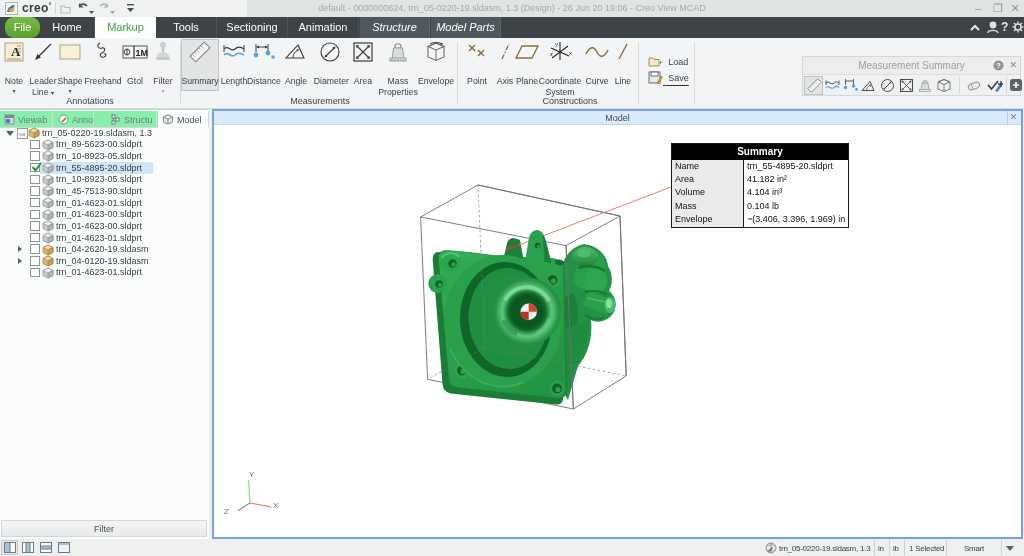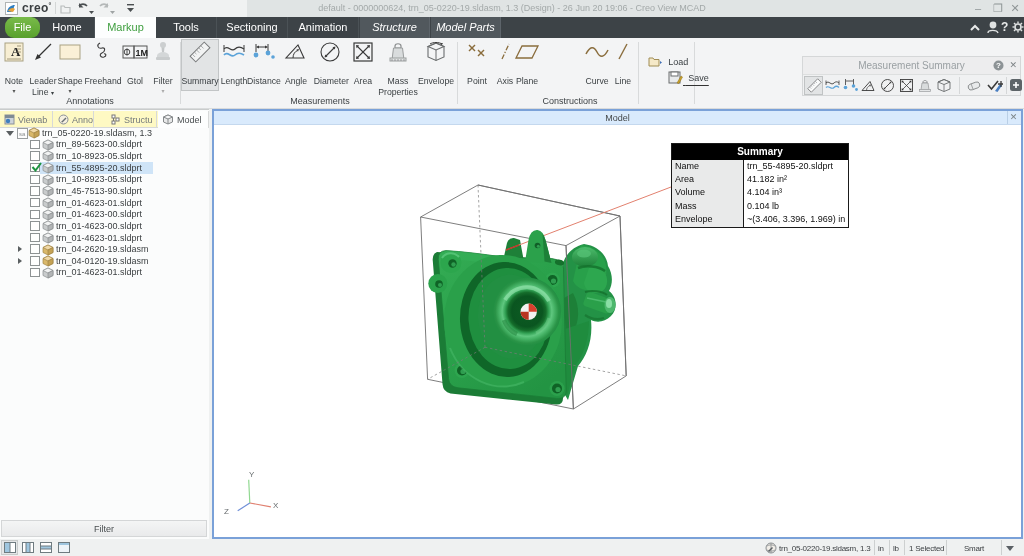--- a/index.html
+++ b/index.html
@@ -32,21 +32,21 @@
 .gray { color:#a9adad; }
 #summarybtn { position:absolute; left:181px; top:1px; width:38px; height:52px; background:#e2e4e5; border:1px solid #c2c5c6; }
 
 
 #mpanel { position:absolute; left:802px; top:56px; width:219px; height:40px; background:#ededee; border:1px solid #d5d7d8; }
 #mpanel-title { height:17px; font-size:10px; color:#9aa0a3; text-align:center; line-height:17px; position:relative; }
 #mpanel-icons { height:21px; background:#f0f1f2; border-top:1px solid #dddfdf; position:relative; }
 
 
 #leftpanel { position:absolute; left:0; top:109px; width:209px; height:430px; background:#fbfcfc; border-top:1px solid #c9cccc; }
-#lp-tabs { position:absolute; left:0; top:1px; width:209px; height:17px; background:#fef9c3; border-bottom:1px solid #d7d9d9; }
+#lp-tabs { position:absolute; left:0; top:1px; width:209px; height:17px; background:#86efac; border-bottom:1px solid #d7d9d9; }
 .lptab { position:absolute; top:0; height:17px; font-size:9px; color:#4a4f51; border-right:1px solid #d7d9d9; display:flex; align-items:center; padding-left:4px; overflow:hidden; white-space:nowrap; }
 #lp-tab4 { background:#fdfefe; }
 #tree { position:absolute; left:0; top:17.2px; width:209px; }
 .trow { position:absolute; height:11.6px; font-size:9px; color:#3b3f41; white-space:nowrap; }
 .trow .txt { position:absolute; top:0.5px; line-height:11px; }
 .arrow-d { position:absolute; width:0; height:0; border-left:4px solid transparent; border-right:4px solid transparent; border-top:5px solid #5a5f61; top:3.5px; }
 .arrow-r { position:absolute; width:0; height:0; border-top:3.5px solid transparent; border-bottom:3.5px solid transparent; border-left:4.5px solid #5a5f61; top:2.5px; }
 .cb { position:absolute; top:0.8px; width:9.5px; height:9.5px; background:#fff; border:1px solid #8e9394; }
 .sel-bg { position:absolute; background:#cfe4f7; height:11.6px; }
 #filterbar { position:absolute; left:1px; top:410px; width:206px; height:17px; background:linear-gradient(#f4f5f5,#e9eaeb); border:1px solid #d4d6d7; text-align:center; line-height:16px; font-size:9px; color:#4a4f51; }
@@ -338,20 +338,38 @@
     <div class="rlab">Axis</div>
   </div>
   <div class="ritem" style="left:512px;width:30px;">
     <div class="ric">
         <svg width="26" height="22" viewBox="0 0 26 22">
           <path d="M8 5 L24 5 L18 17 L2 17 Z" fill="none" stroke="#8a6d3d" stroke-width="1.3"></path>
         </svg>
       </div>
     <div class="rlab">Plane</div>
   </div>
+  <div class="ritem" style="left:536px;width:48px;">
+    <div class="ric">
+        <svg width="26" height="24" viewBox="0 0 26 24">
+          <g stroke="#222" stroke-width="1.1">
+            <line x1="13" y1="12" x2="13" y2="2"></line>
+            <line x1="13" y1="12" x2="22" y2="16"></line>
+            <line x1="13" y1="12" x2="5" y2="18"></line>
+            <line x1="13" y1="12" x2="13" y2="20"></line>
+            <line x1="13" y1="12" x2="4" y2="8"></line>
+            <line x1="13" y1="12" x2="21" y2="6"></line>
+          </g>
+          <text x="8" y="6" font-size="6" fill="#222">y</text>
+          <text x="22" y="15" font-size="6" fill="#222">x</text>
+          <text x="3" y="16" font-size="6" fill="#222">z</text>
+        </svg>
+      </div>
+    <div class="rlab">Coordinate<br>System</div>
+  </div>
   <div class="ritem" style="left:583px;width:28px;">
     <div class="ric">
         <svg width="26" height="22" viewBox="0 0 26 22">
           <path d="M2 13 C6 5 10 5 13 11 C16 17 20 17 24 9" fill="none" stroke="#8a6d3d" stroke-width="1.5"></path>
         </svg>
       </div>
     <div class="rlab">Curve</div>
   </div>
   <div class="ritem" style="left:610px;width:26px;">
     <div class="ric">
@@ -362,21 +380,21 @@
     <div class="rlab">Line</div>
   </div>
 
   <div class="abs" style="left:648px;top:18px;">
     <svg width="15" height="12" viewBox="0 0 15 12">
         <path d="M1 10 L1 2 L5 2 L6 3.5 L11 3.5 L11 10 Z" fill="#f5e9c8" stroke="#a08d55"></path>
         <path d="M12 5 l0 3 l2 -1.5 Z" fill="#3f6fb5"></path>
       </svg>
     <span style="font-size:9px;color:#3c4144;vertical-align:3px;">&nbsp;Load</span>
   </div>
-  <div class="abs" style="left:668px;top:33px;text-decoration:underline;">
+  <div class="abs" style="left:648px;top:33px;text-decoration:underline;">
     <svg width="15" height="13" viewBox="0 0 15 13">
         <rect x="1" y="1" width="11" height="11" fill="#e8eaeb" stroke="#6a6d6e"></rect>
         <rect x="3" y="1" width="7" height="4" fill="#fff" stroke="#6a6d6e"></rect>
         <path d="M9 12 L13 5 L14.5 6 L11 12.5 Z" fill="#c9a227" stroke="#8a6d1d" stroke-width="0.5"></path>
       </svg>
     <span style="font-size:9px;color:#3c4144;vertical-align:3px;">&nbsp;Save</span>
   </div>
 </div>
 
 <div id="mpanel">

